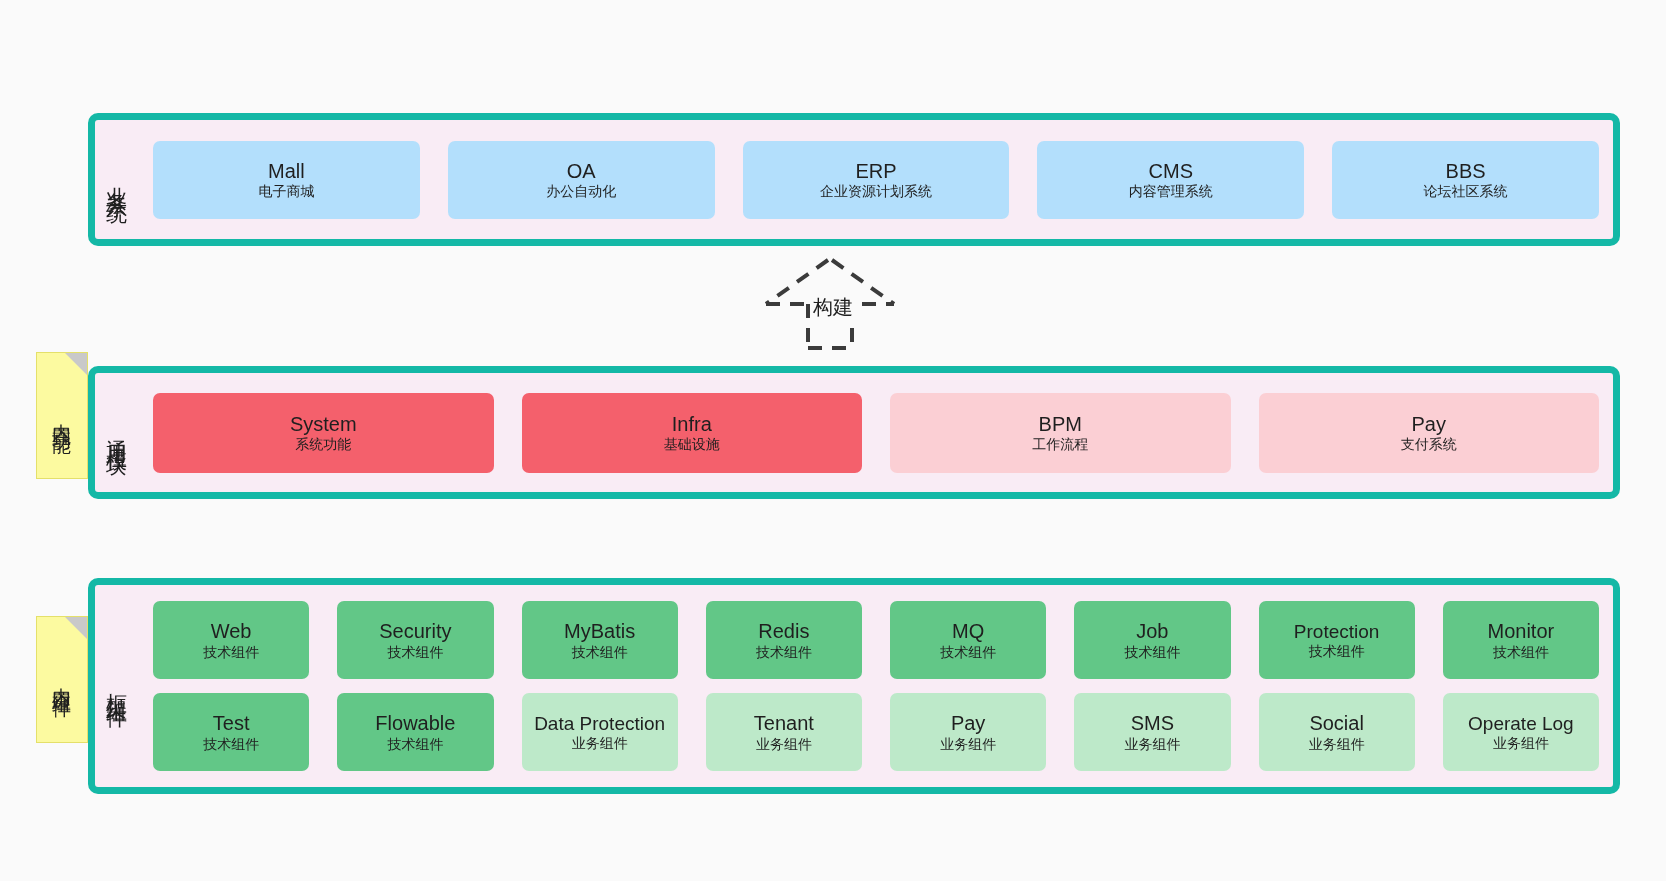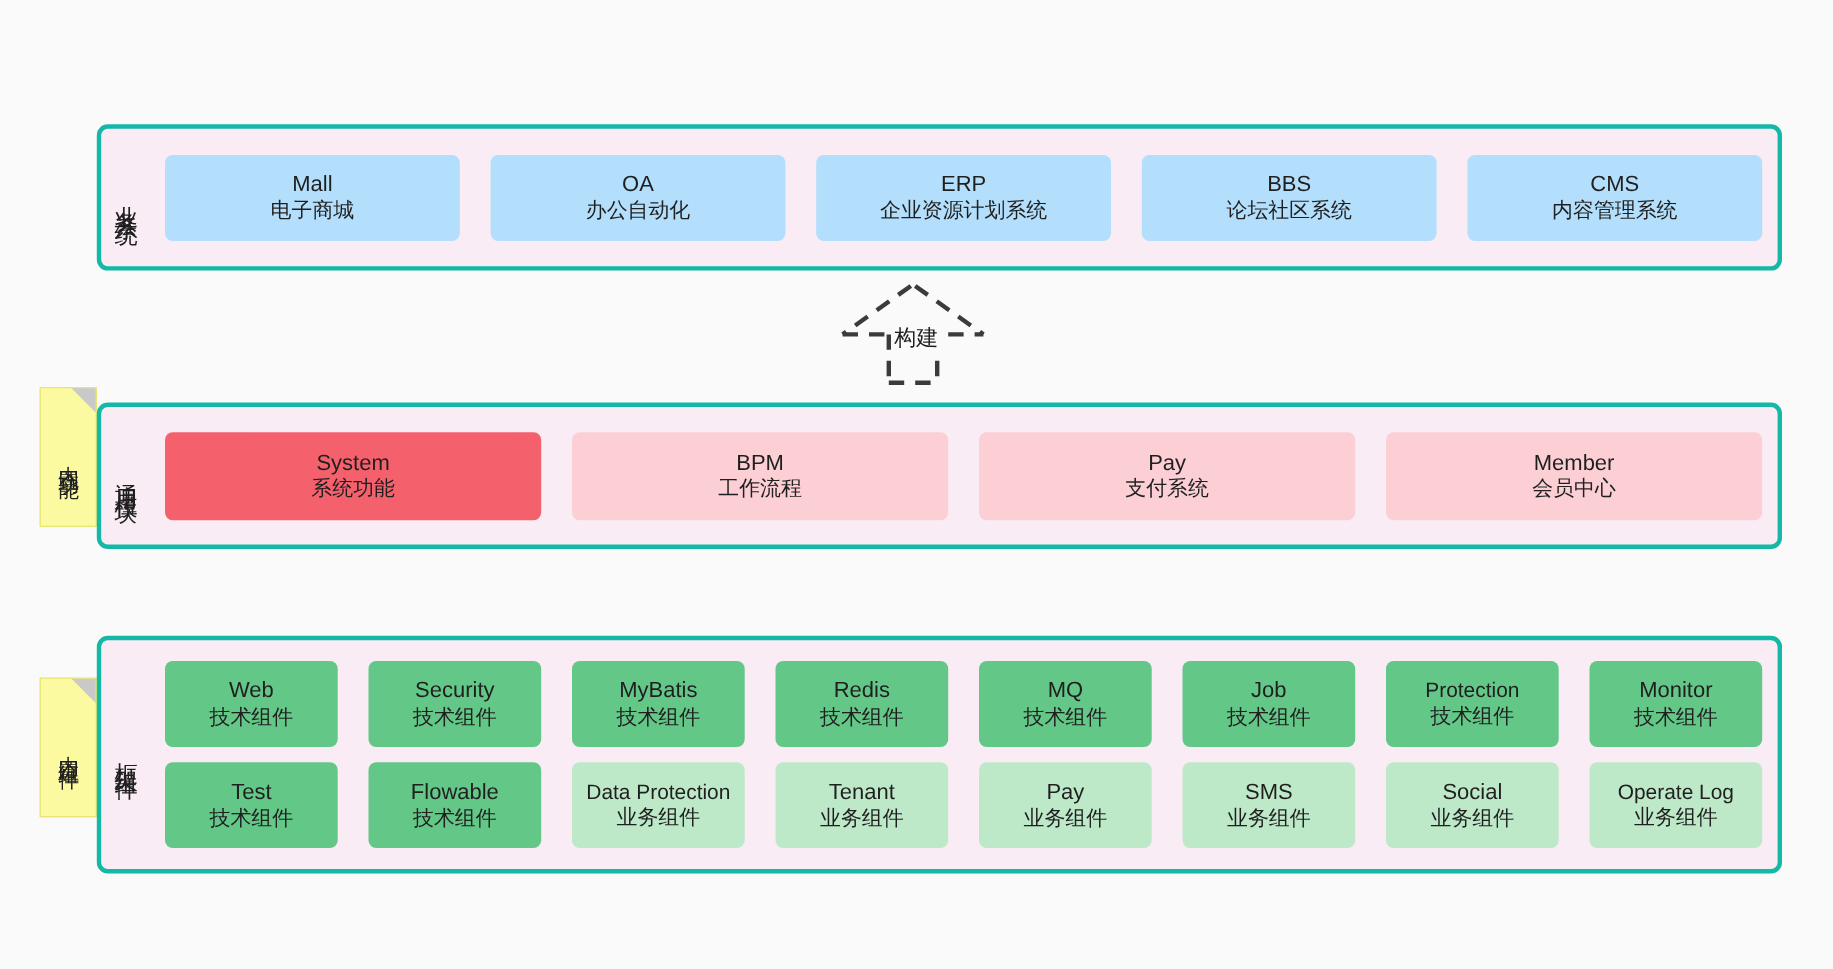--- a/index.html
+++ b/index.html
@@ -14,21 +14,21 @@
     position: relative;
     width: 1666px;
     height: 881px;
     background: #fafafa;
   }
 
   
   .layer {
     position: absolute;
     background: #f9ecf5;
-    border: 4px solid #14b8a6;
+    border: 7px solid #14b8a6;
     border-radius: 10px;
     display: flex;
     align-items: stretch;
   }
   .layer-title {
     flex: 0 0 auto;
     width: 44px;
     display: flex;
     align-items: center;
     justify-content: center;
@@ -63,21 +63,21 @@
     flex-direction: column;
     align-items: center;
     justify-content: center;
     text-align: center;
     color: #1f1f1f;
     line-height: 1.22;
     padding: 4px 6px;
     min-width: 0;
   }
   .node .l1 { font-size: 20px; }
-  .node .l2 { font-size: 19px; }
+  .node .l2 { font-size: 14px; }
   .node.compact .l1 { font-size: 19px; }
 
   .blue   { background: #b3dffc; }
   .red    { background: #f4606c; }
   .pink   { background: #fbcfd4; }
   .green  { background: #62c787; }
   .lgreen { background: #bde9c9; }
 
   
   #layer-business .node { height: 78px; }
@@ -140,26 +140,26 @@
         </div>
         <div class="node blue">
           <span class="l1">OA</span>
           <span class="l2">办公自动化</span>
         </div>
         <div class="node blue">
           <span class="l1">ERP</span>
           <span class="l2">企业资源计划系统</span>
         </div>
         <div class="node blue">
+          <span class="l1">CMS</span>
+          <span class="l2">内容管理系统</span>
+        </div>
+        <div class="node blue">
           <span class="l1">BBS</span>
           <span class="l2">论坛社区系统</span>
-        </div>
-        <div class="node blue">
-          <span class="l1">CMS</span>
-          <span class="l2">内容管理系统</span>
         </div>
       </div>
     </div>
   </div>
 
   <div class="arrow-wrap" style="left:760px; top:258px; width:140px; height:92px;">
     <svg width="140" height="92" viewBox="0 0 140 92">
       <path d="M 68 2 L 6 46" fill="none" stroke="#3b3b3b" stroke-width="4" stroke-dasharray="14 10" stroke-linecap="butt"></path>
       <path d="M 72 2 L 134 46" fill="none" stroke="#3b3b3b" stroke-width="4" stroke-dasharray="14 10" stroke-linecap="butt"></path>
       <path d="M 6 46 L 134 46" fill="none" stroke="#3b3b3b" stroke-width="4" stroke-dasharray="14 10" stroke-linecap="butt"></path>
@@ -176,32 +176,32 @@
   </div>
 
   <div class="layer" id="layer-modules" style="left:88px; top:346px; width:1532px; height:133px;margin-top:20px;">
     <div class="layer-title">通用模块</div>
     <div class="layer-body">
       <div class="row">
         <div class="node red">
           <span class="l1">System</span>
           <span class="l2">系统功能</span>
         </div>
+        <div class="node red">
+          <span class="l1">Infra</span>
+          <span class="l2">基础设施</span>
+        </div>
         <div class="node pink">
           <span class="l1">BPM</span>
           <span class="l2">工作流程</span>
         </div>
         <div class="node pink">
           <span class="l1">Pay</span>
           <span class="l2">支付系统</span>
         </div>
-        <div class="node pink">
-          <span class="l1">Member</span>
-          <span class="l2">会员中心</span>
-        </div>
       </div>
     </div>
   </div>
 
 
   <div class="note" style="left:36px; top:616px; height:127px;">
     <span class="note-fold"></span>
     <span class="note-text">内置组件</span>
   </div>
 

